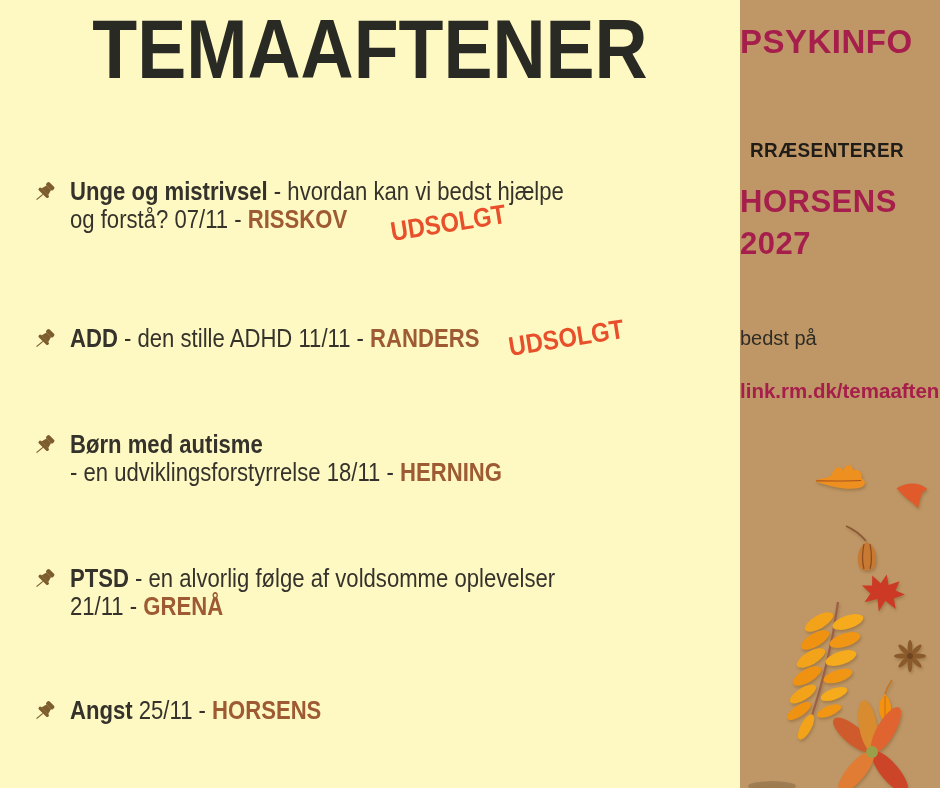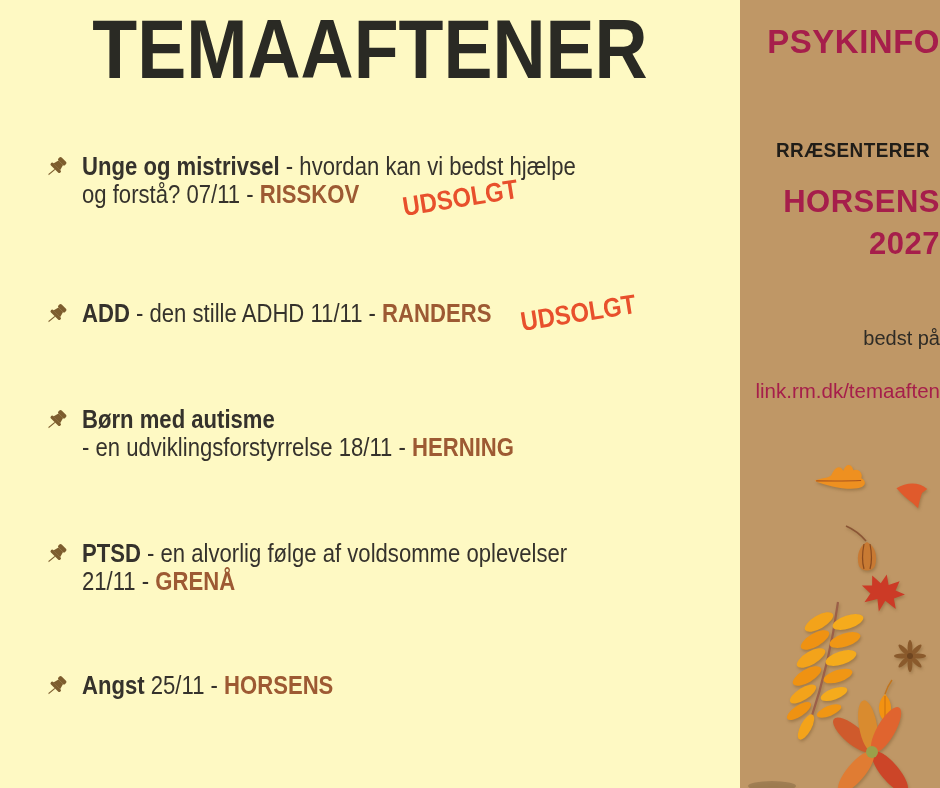--- a/index.html
+++ b/index.html
@@ -8,59 +8,59 @@
     background:#fef9c3;font-family:"Liberation Sans",sans-serif;
   }
   
   .main{position:absolute;left:0;top:0;width:740px;height:788px;}
   .title{
     position:absolute;left:0;top:4px;width:740px;text-align:center;
     font-size:84px;line-height:90px;font-weight:bold;color:#2a2a24;
     letter-spacing:0px;transform:scaleX(.875);transform-origin:50% 0;
     white-space:nowrap;
   }
-  .event{position:absolute;left:16px;width:715px;color:#35322c;}
+  .event{position:absolute;left:4px;width:715px;color:#35322c;margin-top:25px;}
   .pin{position:absolute;left:26px;top:1px;width:28px;height:29px;}
   .etext{
     margin-left:66px;font-size:26px;line-height:28px;
     transform:scaleX(.85);transform-origin:0 0;white-space:nowrap;
   }
   .ev-name{font-weight:bold;}
   .ev-loc{font-weight:bold;color:#9d5a33;}
   .udsolgt{
     position:absolute;font-size:27px;font-weight:bold;color:#e8502c;
     transform:rotate(-9deg) scaleX(.88);transform-origin:0 50%;white-space:nowrap;
   }
   .ev1 .udsolgt{left:387px;top:40px;}
   .ev2 .udsolgt{left:505px;top:8px;}
   
   .panel{
     position:absolute;left:740px;top:0;width:200px;height:788px;
-    background:#bf9766;text-align:right;color:#2f2c26;
+    background:#bf9766;text-align:left;color:#2f2c26;
   }
   .brand{
     position:absolute;top:22px;left:0;width:100%;
     font-size:33px;line-height:39px;font-weight:bold;color:#a61e4b;letter-spacing:.5px;
   }
   .presents{
     position:absolute;top:138px;left:0;width:100%;
     font-size:21px;font-weight:bold;color:#201d18;
     transform:scaleX(.9);transform-origin:50% 0;letter-spacing:.5px;white-space:nowrap;
   }
   .month{
     position:absolute;top:181px;left:0;width:100%;
     font-size:31px;line-height:42px;font-weight:bold;color:#a61e4b;letter-spacing:.5px;
   }
   .cta{
     position:absolute;top:325px;left:0;width:100%;
     font-size:20px;line-height:27px;color:#2f2c26;
   }
   .blink{
     position:absolute;top:379px;left:0;width:100%;
-    font-size:20.5px;color:#a61e4b;white-space:nowrap;cursor:pointer;
+    font-size:20.5px;color:#a61e4b;white-space:nowrap;cursor:pointer;font-weight:bold;
   }
   .decor{position:absolute;left:0;top:0;filter:drop-shadow(1px 2px 1.5px rgba(80,50,10,.28));}
 </style>
 </head>
 <body>
 
 <div class="poster">
 
   <div class="main">
 

